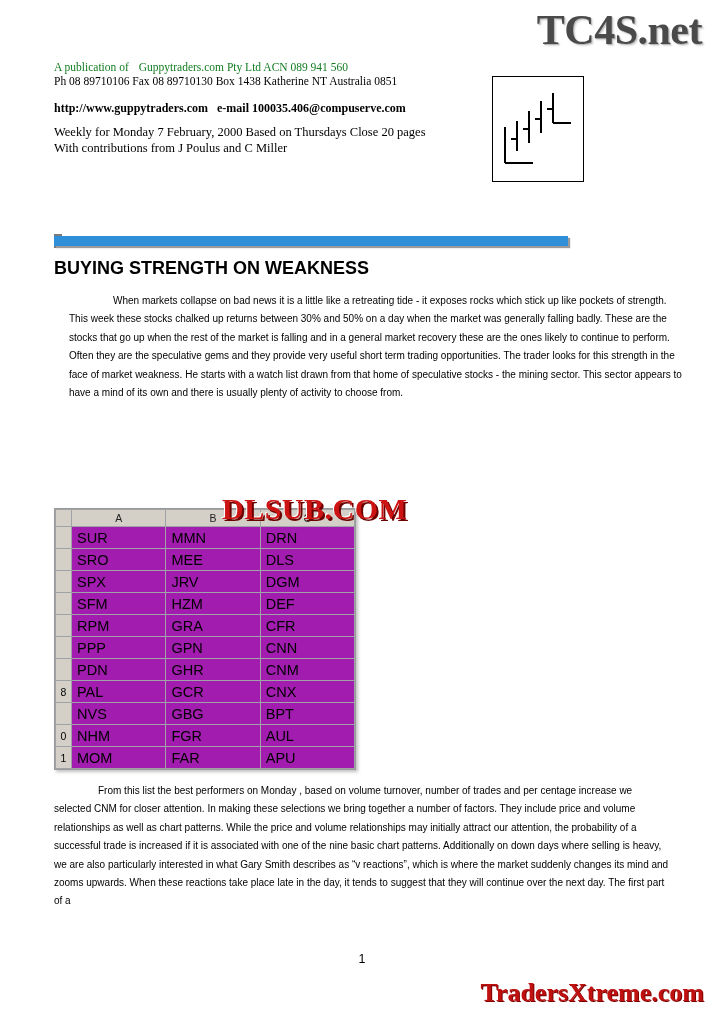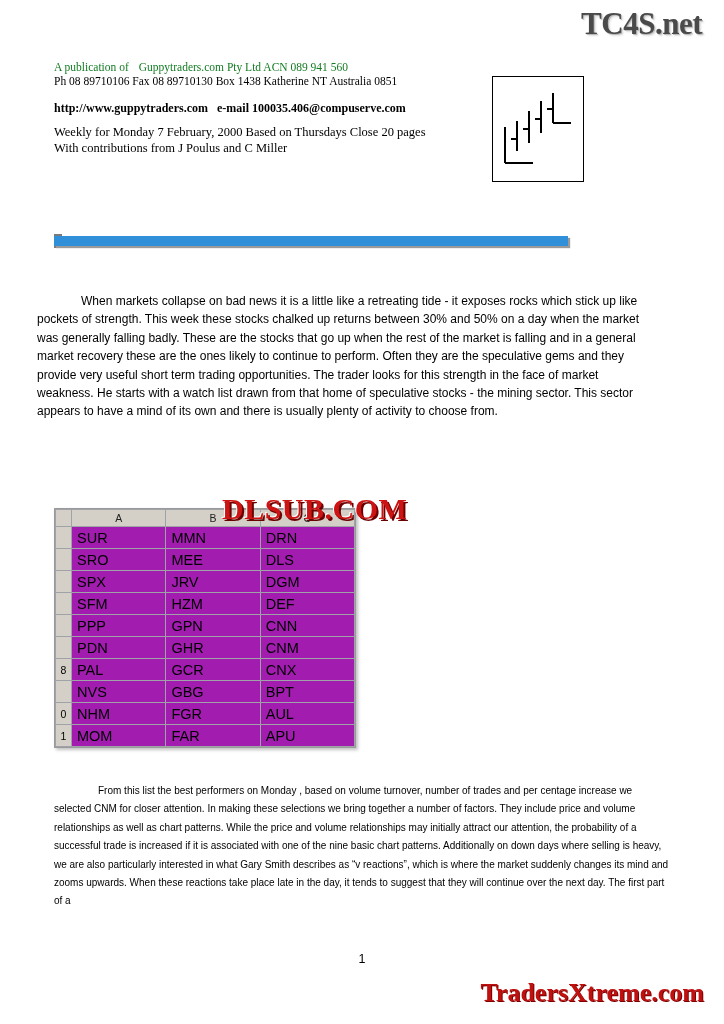--- a/index.html
+++ b/index.html
@@ -23,21 +23,21 @@
     background: #ffffff;
   }
 
   
   .wm-tc4s {
     position: absolute;
     right: 22px;
     top: 6px;
     font-family: "Liberation Serif", serif;
     font-weight: bold;
-    font-size: 31px;
+    font-size: 42px;
     color: #4a4a4a;
     letter-spacing: -0.5px;
     text-shadow: 1px 1px 0 #bbbbbb, 2px 2px 2px #dddddd;
     white-space: nowrap;
   }
   .wm-traders {
     position: absolute;
     right: 20px;
     bottom: 16px;
     font-family: "Liberation Serif", serif;
@@ -147,25 +147,25 @@
     left: 54px;
     top: 258px;
     font-family: "Liberation Sans", sans-serif;
     font-weight: bold;
     font-size: 18px;
     color: #000000;
   }
 
   .body-text {
     position: absolute;
-    left: 37px;
+    left: 69px;
     top: 292px;
     width: 617px;
     font-family: "Liberation Sans", sans-serif;
-    font-size: 12px;
+    font-size: 10px;
     line-height: 18.4px;
     color: #000000;
     text-align: left;
   }
   .body-text p { margin: 0 0 0 0; }
   .body-text p + p { margin-top: 0px; }
   .indent { text-indent: 44px; }
 
   .body-text-2 {
     position: absolute;
@@ -268,20 +268,21 @@
       <line x1="42" y1="42" x2="48" y2="42" stroke="#000" stroke-width="2"></line>
       <line x1="60" y1="16" x2="60" y2="46" stroke="#000" stroke-width="2"></line>
       <line x1="54" y1="32" x2="60" y2="32" stroke="#000" stroke-width="2"></line>
       <line x1="60" y1="46" x2="78" y2="46" stroke="#000" stroke-width="2"></line>
     </svg>
   </div>
 
   <div class="blue-rule-cap"></div>
   <div class="blue-rule"></div>
 
+  <div class="article-title">BUYING STRENGTH ON WEAKNESS</div>
 
   <div class="body-text">
     <p class="indent">When markets collapse on bad news it is a little like a retreating tide - it exposes rocks which stick up like pockets of strength. This week these stocks chalked up returns between 30% and 50% on a day when the market was generally falling badly. These are the stocks that go up when the rest of the market is falling  and in a general market recovery these are the ones likely to continue to perform. Often they are the speculative gems and they provide very useful short term trading opportunities. The trader looks for this strength in the face of market weakness. He starts with a  watch list drawn from that home of speculative stocks - the mining sector. This sector appears to have a mind of its own and there is usually plenty of activity to choose from.</p>
   </div>
 
   <div class="wm-dlsub">DLSUB.COM</div>
 
   <div class="sheet">
     <table>
       <thead>
@@ -312,20 +313,26 @@
             <td class="col">DGM</td>
           </tr>
           <tr>
             <th class="rowhdr"></th>
             <td class="col">SFM</td>
             <td class="col">HZM</td>
             <td class="col">DEF</td>
           </tr>
           <tr>
             <th class="rowhdr"></th>
+            <td class="col">RPM</td>
+            <td class="col">GRA</td>
+            <td class="col">CFR</td>
+          </tr>
+          <tr>
+            <th class="rowhdr"></th>
             <td class="col">PPP</td>
             <td class="col">GPN</td>
             <td class="col">CNN</td>
           </tr>
           <tr>
             <th class="rowhdr"></th>
             <td class="col">PDN</td>
             <td class="col">GHR</td>
             <td class="col">CNM</td>
           </tr>

